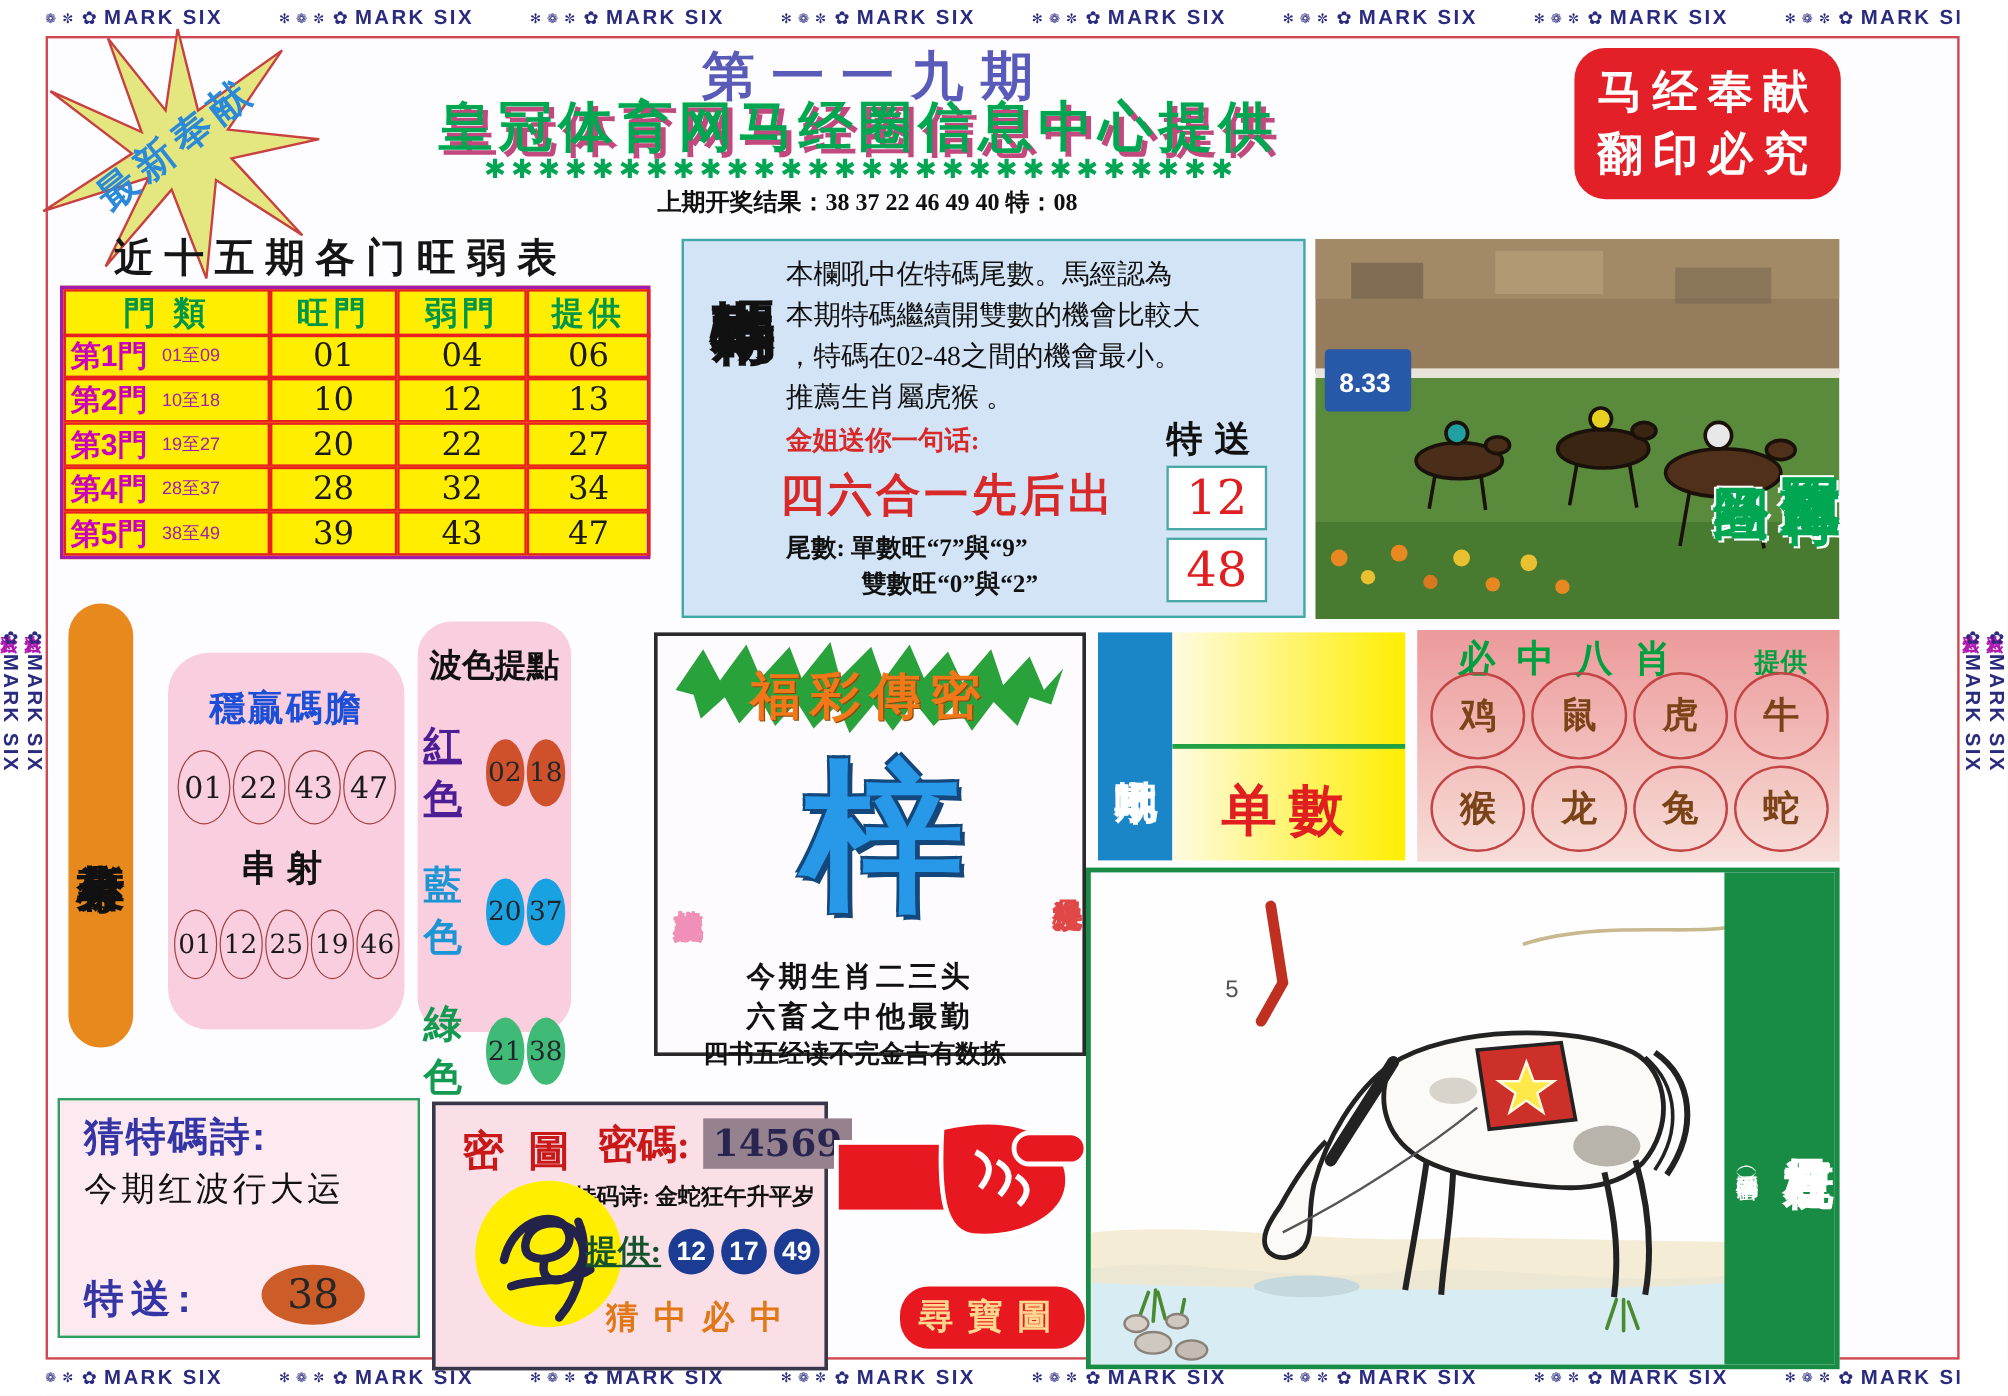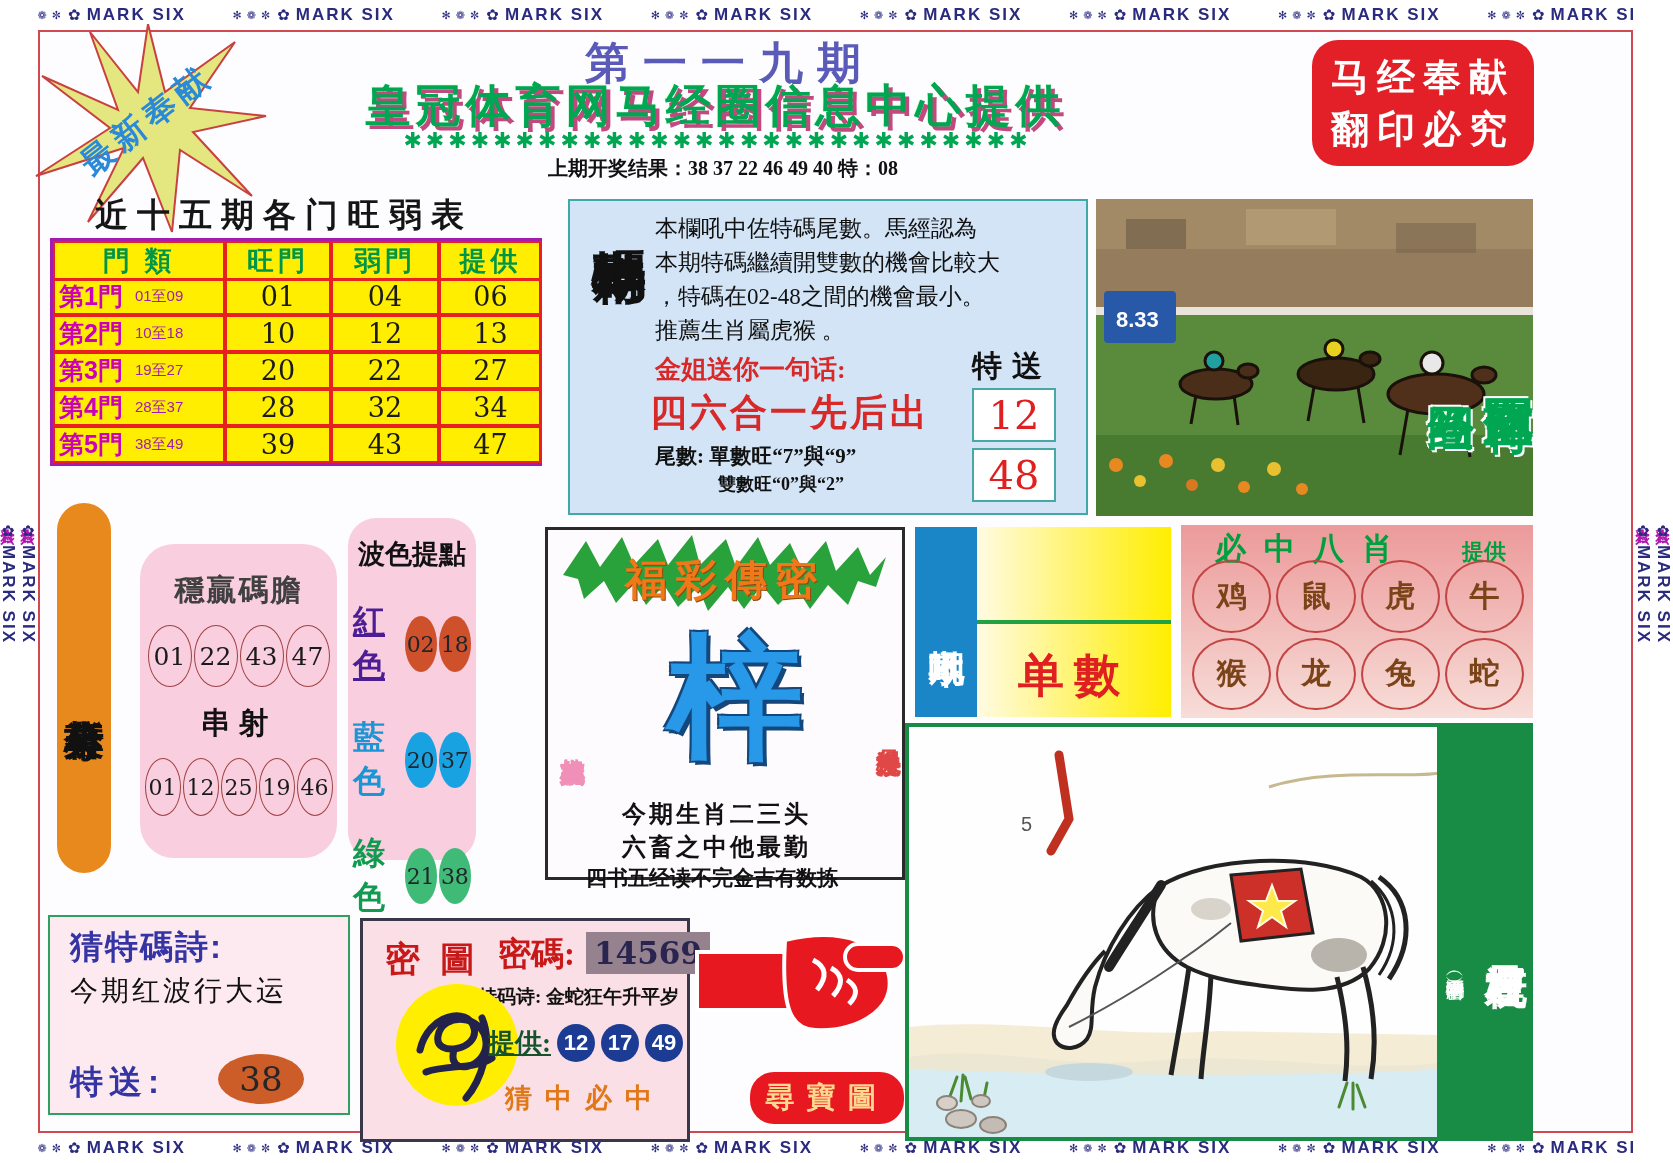--- a/index.html
+++ b/index.html
@@ -53,26 +53,26 @@
   .range { color:#a21caf; font-size:15px; margin-left:12px; }
   .val { color:#1a1a1a; font-size:27px; font-family:"DejaVu Serif",serif; }
 
   
   .tip { position:absolute; left:568px; top:199px; width:520px; height:316px; background:#d2e4f6; border:2px solid #40a8a8; }
   .vtext { writing-mode:vertical-rl; text-orientation:upright; }
   .tip-vtitle { position:absolute; left:582px; top:207px; height:300px; font-size:54px; font-weight:bold; color:#111;
     font-family:"Liberation Serif",serif; display:flex; justify-content:space-between; }
   .tip-para { position:absolute; left:655px; top:212px; width:428px; color:#111; font-size:23px; line-height:34px;
     font-family:"Liberation Serif",serif; }
-  .tip-redlabel { position:absolute; left:655px; top:352px; color:#d82828; font-size:26px; font-weight:bold;
+  .tip-redlabel { position:absolute; left:655px; top:352px; color:#d82828; font-size:22px; font-weight:bold;
     font-family:"Liberation Serif",serif; }
   .tip-slogan { position:absolute; left:650px; top:388px; color:#d82828; font-size:37px; font-weight:bold; letter-spacing:3px;
     font-family:"Liberation Serif",serif; }
   .tip-tail1 { position:absolute; left:655px; top:442px; color:#111; font-size:21px; font-weight:bold; font-family:"Liberation Serif",serif; }
-  .tip-tail2 { position:absolute; left:718px; top:472px; color:#111; font-size:18px; font-weight:bold; font-family:"Liberation Serif",serif; }
+  .tip-tail2 { position:absolute; left:718px; top:472px; color:#111; font-size:21px; font-weight:bold; font-family:"Liberation Serif",serif; }
   .tesong-label { position:absolute; left:962px; top:346px; width:100px; text-align:center; color:#111; font-size:30px;
     font-weight:bold; letter-spacing:10px; font-family:"Liberation Serif",serif; }
   .tesong-box { position:absolute; left:972px; width:84px; height:54px; background:#fff; border:2px solid #48a8a8;
     display:flex; align-items:center; justify-content:center; color:#e02020; font-size:40px; font-family:"DejaVu Serif",serif; }
   .tesong-box.b1 { top:388px; } .tesong-box.b2 { top:448px; }
 
   
   .photo { position:absolute; left:1096px; top:199px; width:437px; height:317px; overflow:hidden; }
   .photo-text1 { position:absolute; left:1476px; top:206px; height:306px; color:#00a651; font-size:50px; font-weight:bold;
     text-shadow:2px 2px 0 #ffffff, -2px -2px 0 #ffffff; display:flex; justify-content:space-around;
@@ -82,21 +82,21 @@
     font-family:"Liberation Serif",serif; }
 
   
   .banner { position:absolute; left:57px; top:503px; width:54px; height:370px; background:#e8891e; border-radius:27px;
     display:flex; justify-content:center; }
   .banner .vtext { height:352px; margin-top:9px; font-size:40px; font-weight:bold; color:#111;
     display:flex; justify-content:space-around; font-family:"Liberation Serif",serif; }
 
   
   .stable { position:absolute; left:140px; top:544px; width:197px; height:314px; background:#f9cede; border-radius:34px; }
-  .stable-title { margin-top:26px; text-align:center; font-size:30px; font-weight:bold; color:#404040; letter-spacing:2px;
+  .stable-title { margin-top:26px; text-align:center; font-size:30px; font-weight:bold; color:#1d4ed8; letter-spacing:2px;
     font-family:"Liberation Serif",serif; }
   .oval-row { display:flex; justify-content:center; gap:2px; margin-top:14px; }
   .oval { border:1px solid #a04040; border-radius:50%; display:flex; align-items:center; justify-content:center;
     color:#1a1a1a; font-family:"DejaVu Serif",serif; }
   .oval.big { width:44px; height:62px; font-size:25px; }
   .oval.small { width:36px; height:58px; font-size:22px; }
   .stable-sub { margin-top:16px; text-align:center; font-size:30px; font-weight:bold; color:#111; letter-spacing:8px;
     font-family:"Liberation Serif",serif; }
 
   

